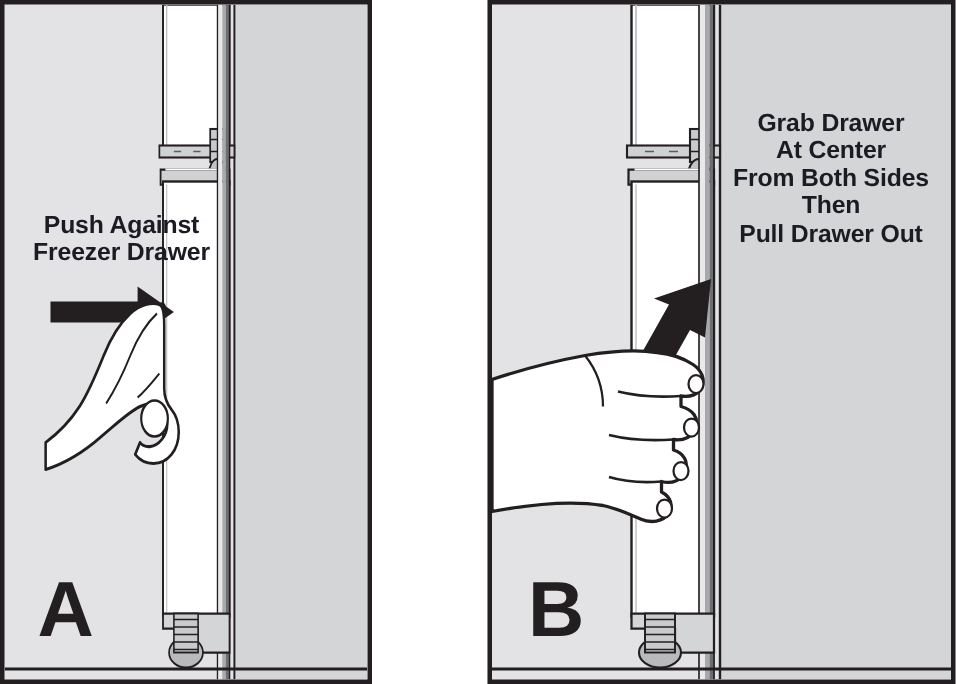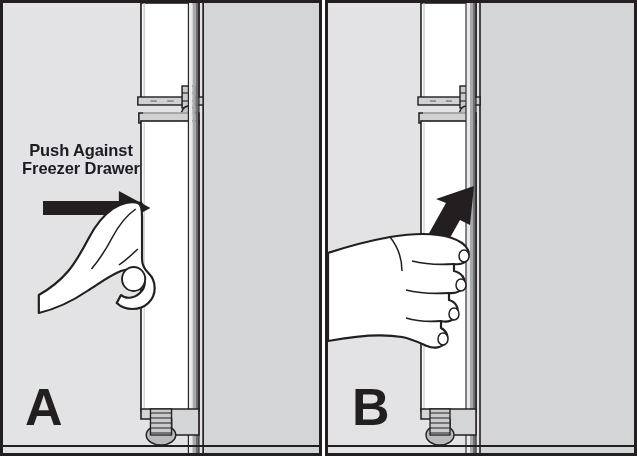--- a/index.html
+++ b/index.html
@@ -22,21 +22,21 @@
   }
   .panel {
     position: absolute;
     top: 0;
     height: 456px;
     box-sizing: border-box;
     border: 3px solid #231f20;
     background: #e3e3e5;
     overflow: hidden;
   }
-  #panel-a { left: 0;   width: 322px; }
+  #panel-a { left: 0;   width: 248px; }
   #panel-b { left: 325px; width: 312px; }
 
   .panel-svg {
     position: absolute;
     inset: 0;
     width: 100%;
     height: 100%;
     display: block;
   }
 
@@ -234,17 +234,22 @@
 
         <path d="M62,234 C70,244 74,256 74,268" fill="none" stroke="#231f20" stroke-width="1.5"></path>
 
         <ellipse cx="136" cy="253" rx="5" ry="6" fill="#ffffff" stroke="#231f20" stroke-width="1.5"></ellipse>
         <ellipse cx="133" cy="282" rx="5" ry="6" fill="#ffffff" stroke="#231f20" stroke-width="1.5"></ellipse>
         <ellipse cx="126" cy="311" rx="5" ry="6" fill="#ffffff" stroke="#231f20" stroke-width="1.5"></ellipse>
         <ellipse cx="115" cy="336" rx="5" ry="6" fill="#ffffff" stroke="#231f20" stroke-width="1.5"></ellipse>
       </g>
     </svg>
 
+    <div class="caption" id="caption-b">Grab Drawer
+At Center
+From Both Sides
+Then
+Pull Drawer Out</div>
 
     <div class="panel-letter" id="letter-b">B</div>
   </div>
 
 </div>
 
 </body></html>

